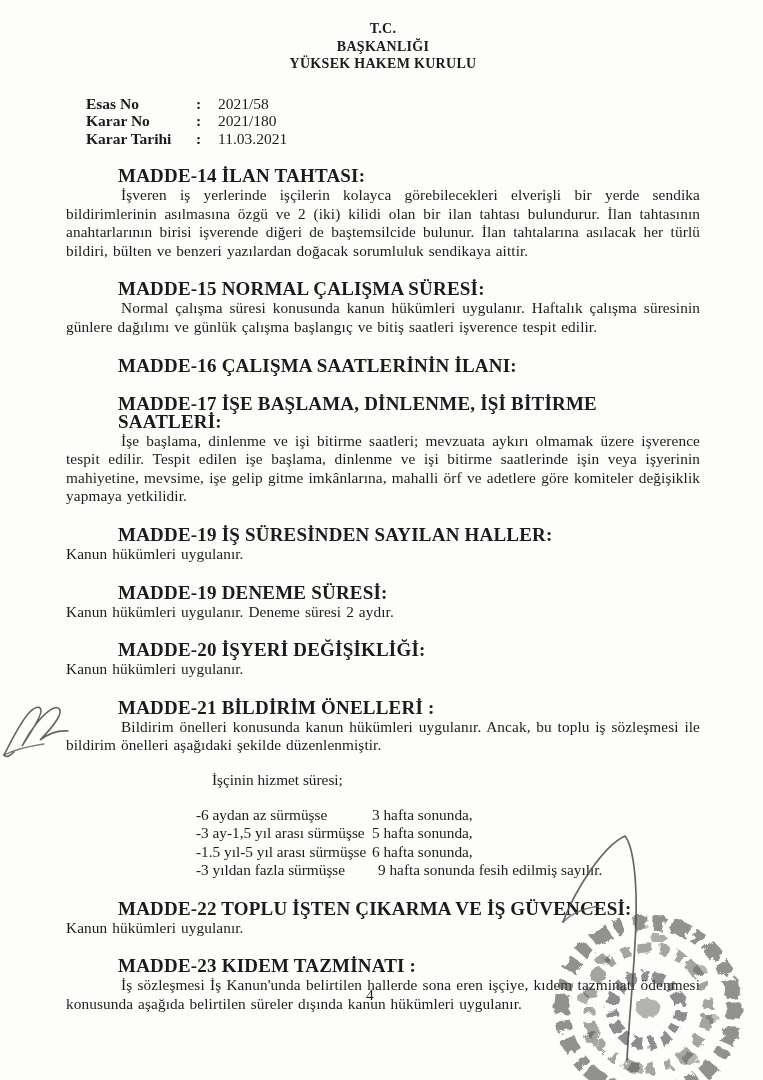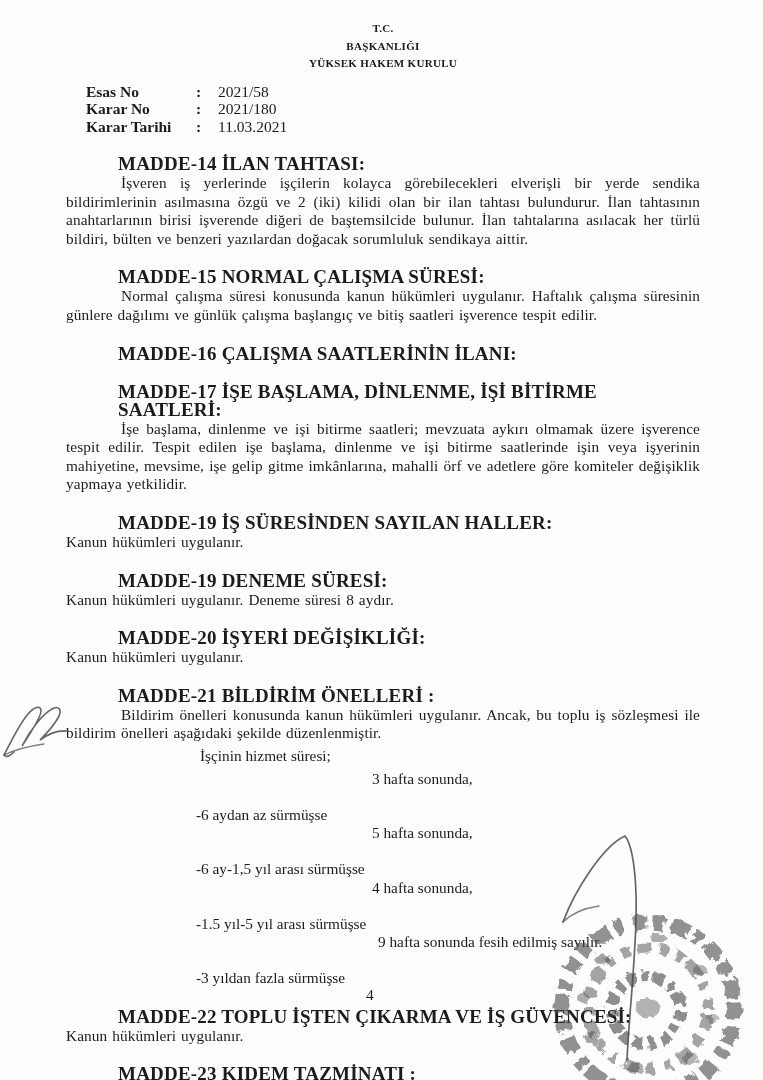--- a/index.html
+++ b/index.html
@@ -8,22 +8,22 @@
     width: 763px;
     height: 1080px;
     margin: 0 auto;
     background: #fdfdfb;
     overflow: hidden;
     font-family: "Liberation Serif", "DejaVu Serif", serif;
     color: #1b1b1b;
     box-sizing: border-box;
     padding: 20px 63px 0 66px;
   }
-  .letterhead { text-align: center; font-weight: bold; font-size: 11px; line-height: 17.5px; letter-spacing: 0.3px; }
-  .meta { margin-top: 10px; margin-left: 20px; font-size: 15.5px; line-height: 17.5px; font-weight: bold; }
+  .letterhead { text-align: center; font-weight: bold; font-size: 14px; line-height: 17.5px; letter-spacing: 0.3px; }
+  .meta { margin-top: 22px; margin-left: 20px; font-size: 15.5px; line-height: 17.5px; font-weight: bold; }
   .meta-row { display: flex; }
   .meta-label { width: 110px; }
   .meta-sep { width: 22px; }
   .meta-value { font-weight: normal; }
   .article { margin: 0; }
   .madde {
     font-size: 19px;
     font-weight: bold;
     margin: 20px 0 1px 52px;
     line-height: 18px;
@@ -32,23 +32,23 @@
   .body-para {
     margin: 0;
     font-size: 15.3px;
     line-height: 18.6px;
     text-align: justify;
     text-indent: 55px;
     letter-spacing: 0.1px;
     word-spacing: 1px;
   }
   .schedule { margin-left: 130px; font-size: 15.3px; line-height: 18.6px; }
-  .schedule-intro { margin: 4px; }
+  .schedule-intro { margin: 16px; }
   .schedule-row { display: flex; }
-  .schedule-duration { width: 176px; margin-top: 36px; }
+  .schedule-duration { width: 176px; }
   .schedule-notice { padding-left: 0; }
   .schedule-row:last-child .schedule-notice { padding-left: 6px; }
   .page-number {
     position: absolute;
     left: 366px;
     top: 986px;
     font-size: 15.5px;
   }
   .mark { position: absolute; pointer-events: none; }
   .mark-paraph-left { left: 0px; top: 686px; }
@@ -103,44 +103,44 @@
     <p class="body-para">İşe başlama, dinlenme ve işi bitirme saatleri; mevzuata aykırı olmamak üzere işverence tespit edilir. Tespit edilen işe başlama, dinlenme ve işi bitirme saatlerinde işin veya işyerinin mahiyetine, mevsime, işe gelip gitme imkânlarına, mahalli örf ve adetlere göre komiteler değişiklik yapmaya yetkilidir.</p>
   </section>
 
   <section class="article">
     <h2 class="madde">MADDE-19 İŞ SÜRESİNDEN SAYILAN HALLER:</h2>
     <p class="body-para" style="text-indent:0;">Kanun hükümleri uygulanır.</p>
   </section>
 
   <section class="article">
     <h2 class="madde">MADDE-19 DENEME SÜRESİ:</h2>
-    <p class="body-para" style="text-indent:0;">Kanun hükümleri uygulanır. Deneme süresi 8 aydır.</p>
+    <p class="body-para" style="text-indent:0;">Kanun hükümleri uygulanır. Deneme süresi 2 aydır.</p>
   </section>
 
   <section class="article">
     <h2 class="madde">MADDE-20 İŞYERİ DEĞİŞİKLİĞİ:</h2>
     <p class="body-para" style="text-indent:0;">Kanun hükümleri uygulanır.</p>
   </section>
 
   <section class="article">
     <h2 class="madde">MADDE-21 BİLDİRİM ÖNELLERİ :</h2>
     <p class="body-para">Bildirim önelleri konusunda kanun hükümleri uygulanır. Ancak, bu toplu iş sözleşmesi ile bildirim önelleri aşağıdaki şekilde düzenlenmiştir.</p>
     <div class="schedule">
       <p class="schedule-intro">İşçinin hizmet süresi;</p>
       <div class="schedule-row">
         <span class="schedule-duration">-6 aydan az sürmüşse</span>
         <span class="schedule-notice">3 hafta sonunda,</span>
       </div>
       <div class="schedule-row">
-        <span class="schedule-duration">-6 ay-1,5 yıl arası sürmüşse</span>
+        <span class="schedule-duration">-3 ay-1,5 yıl arası sürmüşse</span>
         <span class="schedule-notice">5 hafta sonunda,</span>
       </div>
       <div class="schedule-row">
         <span class="schedule-duration">-1.5 yıl-5 yıl arası sürmüşse</span>
-        <span class="schedule-notice">4 hafta sonunda,</span>
+        <span class="schedule-notice">6 hafta sonunda,</span>
       </div>
       <div class="schedule-row">
         <span class="schedule-duration">-3 yıldan fazla sürmüşse</span>
         <span class="schedule-notice">9 hafta sonunda fesih edilmiş sayılır.</span>
       </div>
     </div>
   </section>
 
   <section class="article">
     <h2 class="madde">MADDE-22 TOPLU İŞTEN ÇIKARMA VE İŞ GÜVENCESİ:</h2>

